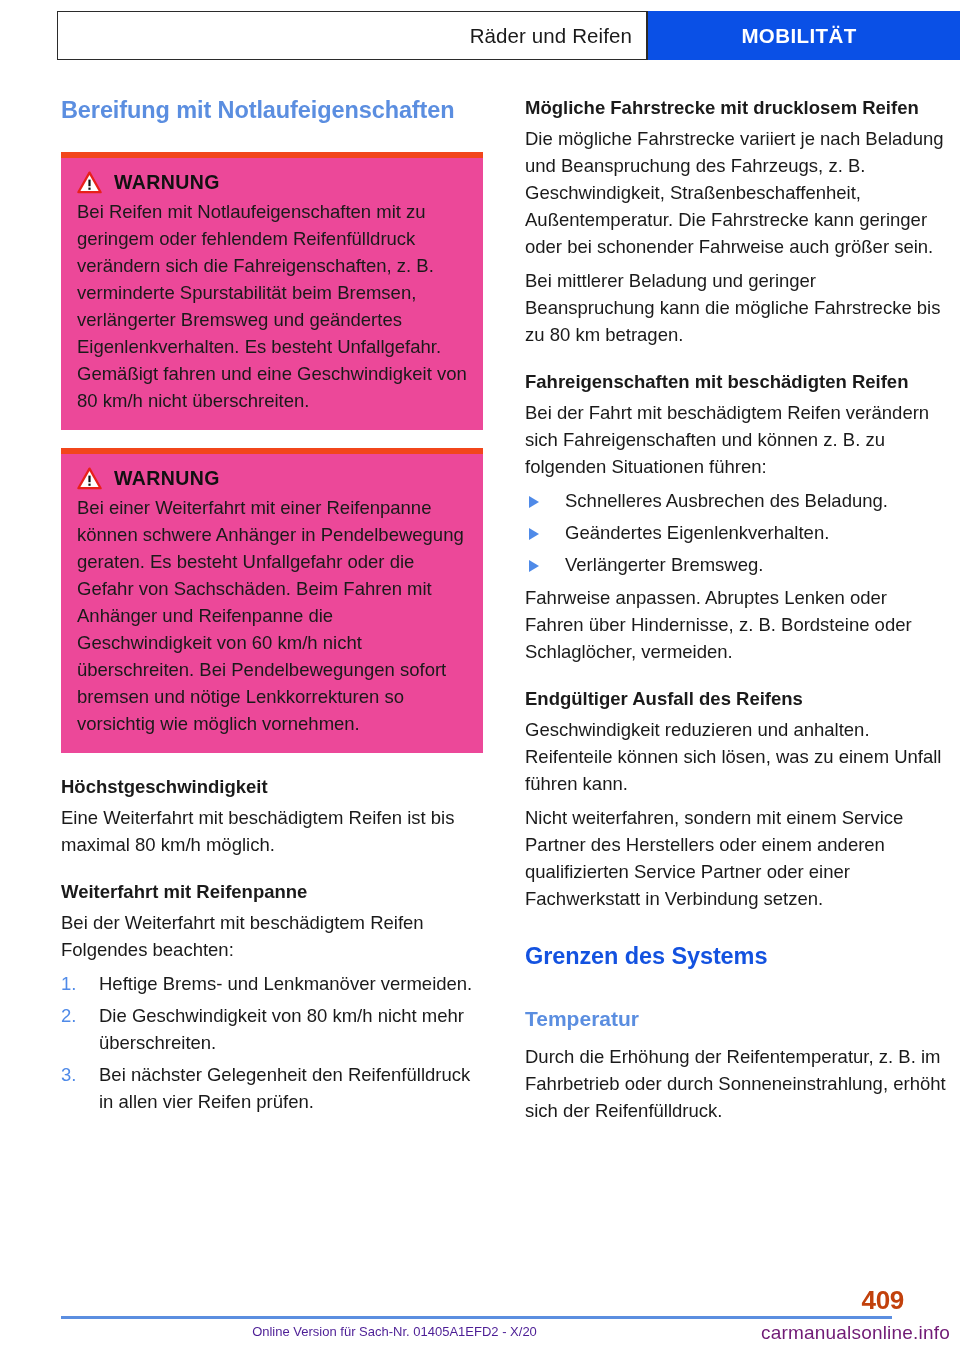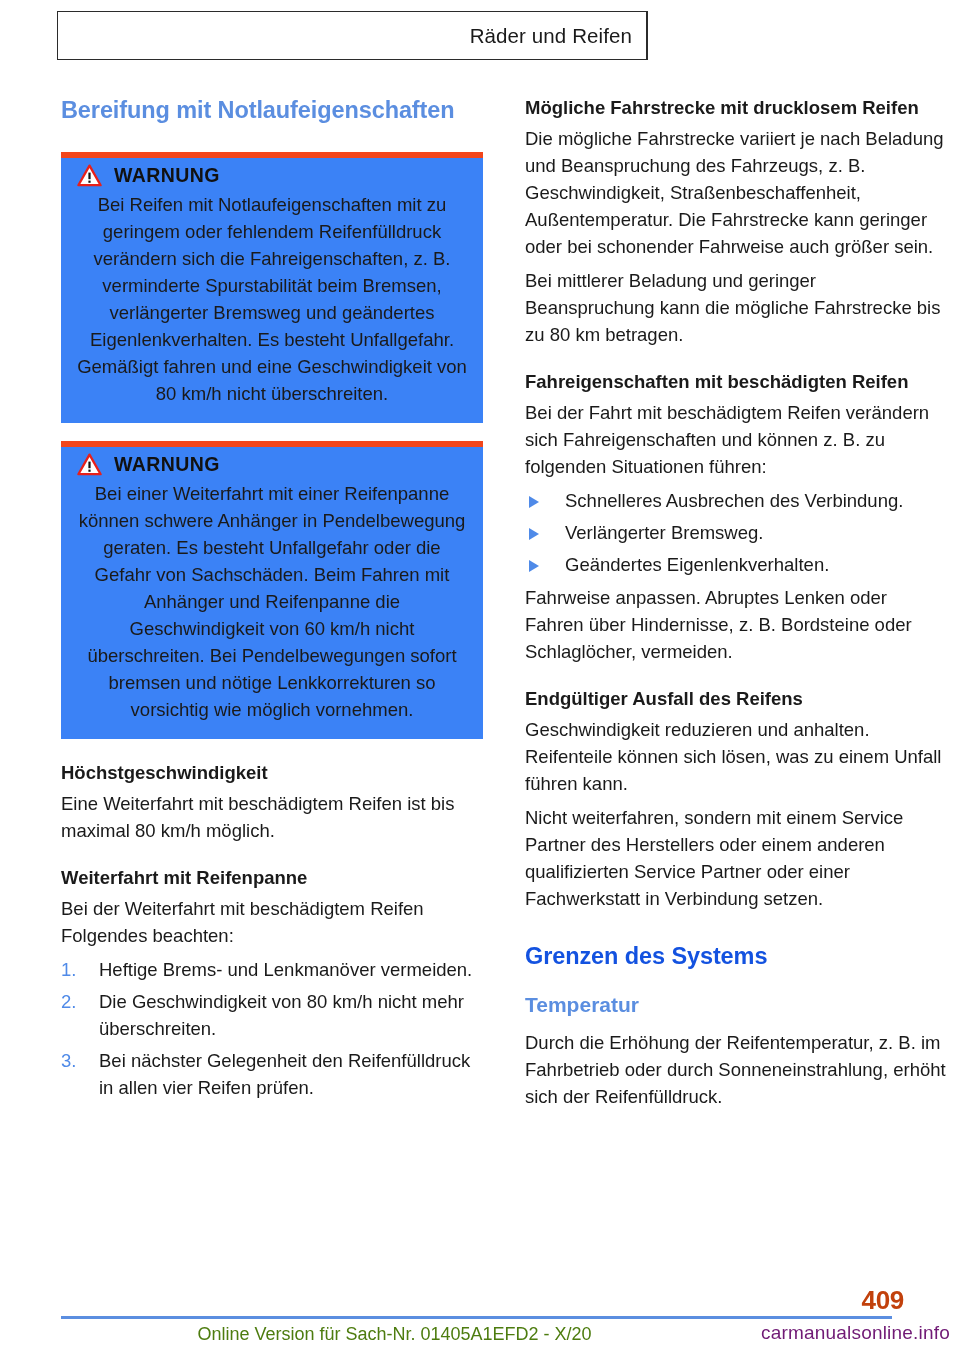--- a/index.html
+++ b/index.html
@@ -78,21 +78,21 @@
   
   h1.chapter-title {
     margin: 0 0 28px 0;
     font-size: 23.5px;
     line-height: 1.2;
     font-weight: 700;
     color: #5b8ee0;
     letter-spacing: -0.1px;
   }
   h1.chapter-title-strong {
-    margin: 30px 0 22px 0;
+    margin: 30px 0 36px 0;
     font-size: 23.5px;
     line-height: 1.2;
     font-weight: 700;
     color: #1352e0;
     letter-spacing: -0.1px;
   }
   h2.sub-blue {
     margin: 0 0 10px 0;
     font-size: 21px;
     line-height: 1.25;
@@ -117,27 +117,26 @@
 
   p.body {
     margin: 0 0 7px 0;
     font-size: 18.5px;
     line-height: 27px;
     color: #1a1a1a;
   }
 
   
   .warn-box {
-    background: #3b82f6;
+    background: #ec4899;
     border-top: 6px solid #f2461b;
-    padding: 6px 16px 16px 16px;
+    padding: 13px 16px 16px 16px;
     margin-bottom: 18px;
     box-sizing: border-box;
     width: 422px;
-    text-align: center;
   }
   .warn-head {
     display: flex;
     align-items: center;
     gap: 12px;
     margin-bottom: 4px;
   }
   .warn-icon { width: 25px; height: 23px; display: block; flex: 0 0 auto; }
   .warn-title {
     font-size: 19.5px;
@@ -224,39 +223,42 @@
     font-weight: 700;
     color: #c2410c;
     letter-spacing: -0.3px;
   }
   .footer-note {
     position: absolute;
     left: 0;
     top: 40px;
     width: 789px;
     text-align: center;
-    font-size: 18px;
-    color: #4d7c0f;
+    font-size: 13px;
+    color: #4c1d95;
   }
   .watermark {
     position: absolute;
     right: 10px;
     top: 38px;
     font-size: 19px;
     color: #701a75;
     letter-spacing: .2px;
     white-space: nowrap;
   }
 </style>
 </head>
 <body>
 
 <div class="page-header">
   <div class="header-left">
     <span class="crumb">Räder und Reifen</span>
+  </div>
+  <div class="header-right">
+    <span class="chapter">MOBILITÄT</span>
   </div>
 </div>
 
 <div class="columns">
 
   <div class="col col-left">
 
     <h1 class="chapter-title">Bereifung mit Notlaufeigenschaften</h1>
 
 
@@ -300,23 +302,23 @@
   <div class="col col-right">
 
     <h3 class="sub-bold first">Mögliche Fahrstrecke mit drucklosem Reifen</h3>
     <p class="body">Die mögliche Fahrstrecke variiert je nach Beladung und Beanspruchung des Fahrzeugs, z. B. Geschwindigkeit, Straßenbeschaffenheit, Außentemperatur. Die Fahrstrecke kann geringer oder bei schonender Fahrweise auch größer sein.</p>
     <p class="body">Bei mittlerer Beladung und geringer Beanspruchung kann die mögliche Fahrstrecke bis zu 80 km betragen.</p>
 
     <h3 class="sub-bold">Fahreigenschaften mit beschädigten Reifen</h3>
     <p class="body">Bei der Fahrt mit beschädigtem Reifen verändern sich Fahreigenschaften und können z. B. zu folgenden Situationen führen:</p>
 
     <ul class="tri-list">
-      <li><span class="tri"></span><span>Schnelleres Ausbrechen des Verbindung.</span></li>
+      <li><span class="tri"></span><span>Schnelleres Ausbrechen des Beladung.</span></li>
+      <li><span class="tri"></span><span>Geändertes Eigenlenkverhalten.</span></li>
       <li><span class="tri"></span><span>Verlängerter Bremsweg.</span></li>
-      <li><span class="tri"></span><span>Geändertes Eigenlenkverhalten.</span></li>
     </ul>
 
     <p class="body">Fahrweise anpassen. Abruptes Lenken oder Fahren über Hindernisse, z. B. Bordsteine oder Schlaglöcher, vermeiden.</p>
 
     <h3 class="sub-bold">Endgültiger Ausfall des Reifens</h3>
     <p class="body">Geschwindigkeit reduzieren und anhalten. Reifenteile können sich lösen, was zu einem Unfall führen kann.</p>
     <p class="body">Nicht weiterfahren, sondern mit einem Service Partner des Herstellers oder einem anderen qualifizierten Service Partner oder einer Fachwerkstatt in Verbindung setzen.</p>
 
     <h1 class="chapter-title-strong">Grenzen des Systems</h1>
 

